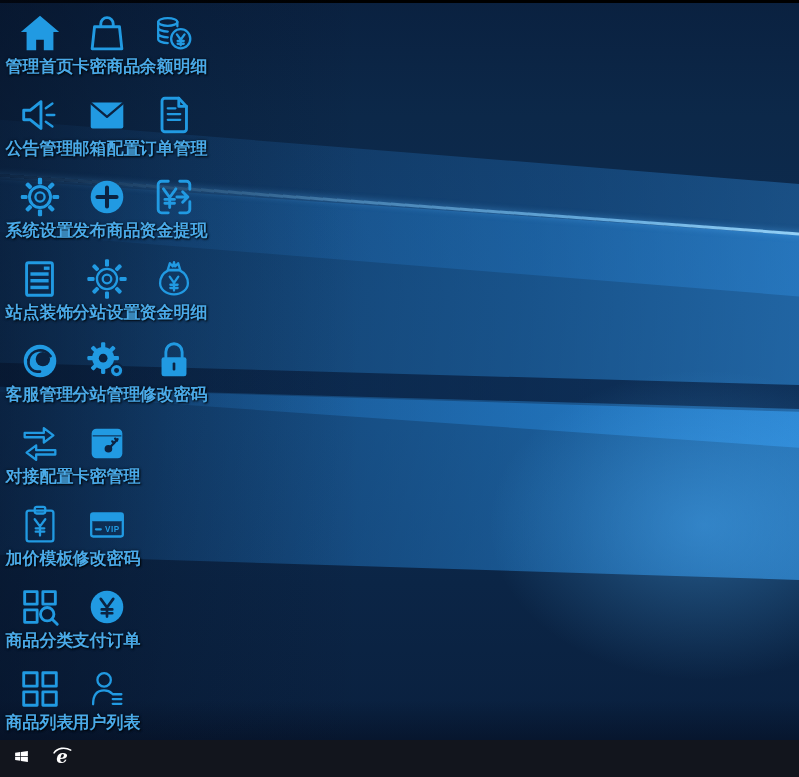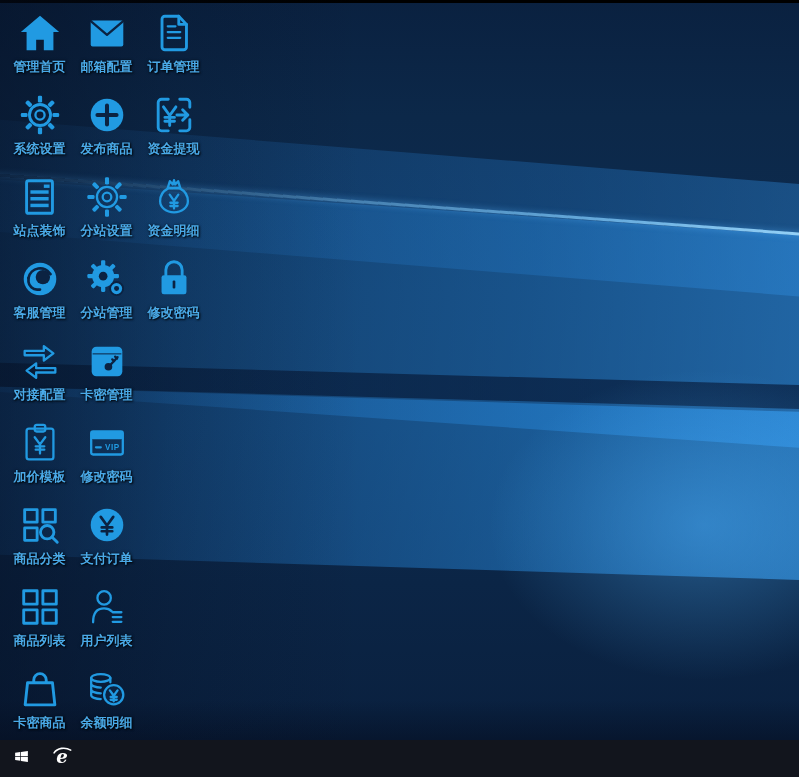--- a/index.html
+++ b/index.html
@@ -38,21 +38,21 @@
     background:linear-gradient(90deg,rgba(5,14,32,.5),rgba(5,14,32,.18) 22%,rgba(0,0,0,0) 45%);}
 
   
   .icons{position:absolute;left:6px;top:6px;display:grid;
     grid-template-columns:repeat(4,67px);grid-template-rows:repeat(9,82px);
     grid-auto-flow:column;}
   .cell{width:67px;height:82px;display:flex;flex-direction:column;align-items:center;
     padding-top:2px;box-sizing:border-box;cursor:default;}
   .ic{height:50px;display:flex;align-items:center;justify-content:flex-start;color:var(--icon-blue);}
   .ic svg{display:block;overflow:visible;}
-  .lb{margin-top:2px;font-size:13px;font-weight:bold;color:var(--label-blue);
+  .lb{margin-top:2px;font-size:17px;font-weight:bold;color:var(--label-blue);
     white-space:nowrap;line-height:14px;
     text-shadow:1px 1px 2px rgba(0,0,0,.9),0 0 3px rgba(0,0,0,.6);}
 
   
   .s{fill:none;stroke:var(--icon-blue);stroke-width:3;stroke-linecap:round;stroke-linejoin:round}
   .s2{fill:none;stroke:var(--icon-blue);stroke-width:2.4;stroke-linecap:round;stroke-linejoin:round}
   .f{fill:var(--icon-blue);stroke:none}
   .fd{fill:var(--wallpaper-dark);stroke:none}
   .d{stroke:var(--wallpaper-dark);fill:none;stroke-linecap:round;stroke-linejoin:round}
 
@@ -82,20 +82,29 @@
 
     <div class="cell">
       <span class="ic">
         <svg viewBox="0 0 48 48" width="46" height="46">
             <path class="f" d="M24 6 L44 23 H38 V42 H28 V31 H20 V42 H10 V23 H4 Z"></path>
           </svg>
       </span>
       <span class="lb">管理首页</span>
     </div>
 
+    <div class="cell">
+      <span class="ic">
+        <svg viewBox="0 0 48 48" width="46" height="46">
+          <path class="s" d="M7 19 v10 h7 l11 9 V10 L14 19 Z"></path>
+          <path class="s2" d="M30 17 l7 -5 M31 24 h8 M30 31 l7 5"></path>
+        </svg>
+      </span>
+      <span class="lb">公告管理</span>
+    </div>
 
     <div class="cell">
       <span class="ic">
         <svg viewBox="0 0 48 48" width="46" height="46">
           <g class="f">
             <rect x="21.8" y="4" width="4.4" height="7" rx="1.3"></rect>
             <rect x="21.8" y="4" width="4.4" height="7" rx="1.3" transform="rotate(45 24 24)"></rect>
             <rect x="21.8" y="4" width="4.4" height="7" rx="1.3" transform="rotate(90 24 24)"></rect>
             <rect x="21.8" y="4" width="4.4" height="7" rx="1.3" transform="rotate(135 24 24)"></rect>
             <rect x="21.8" y="4" width="4.4" height="7" rx="1.3" transform="rotate(180 24 24)"></rect>

